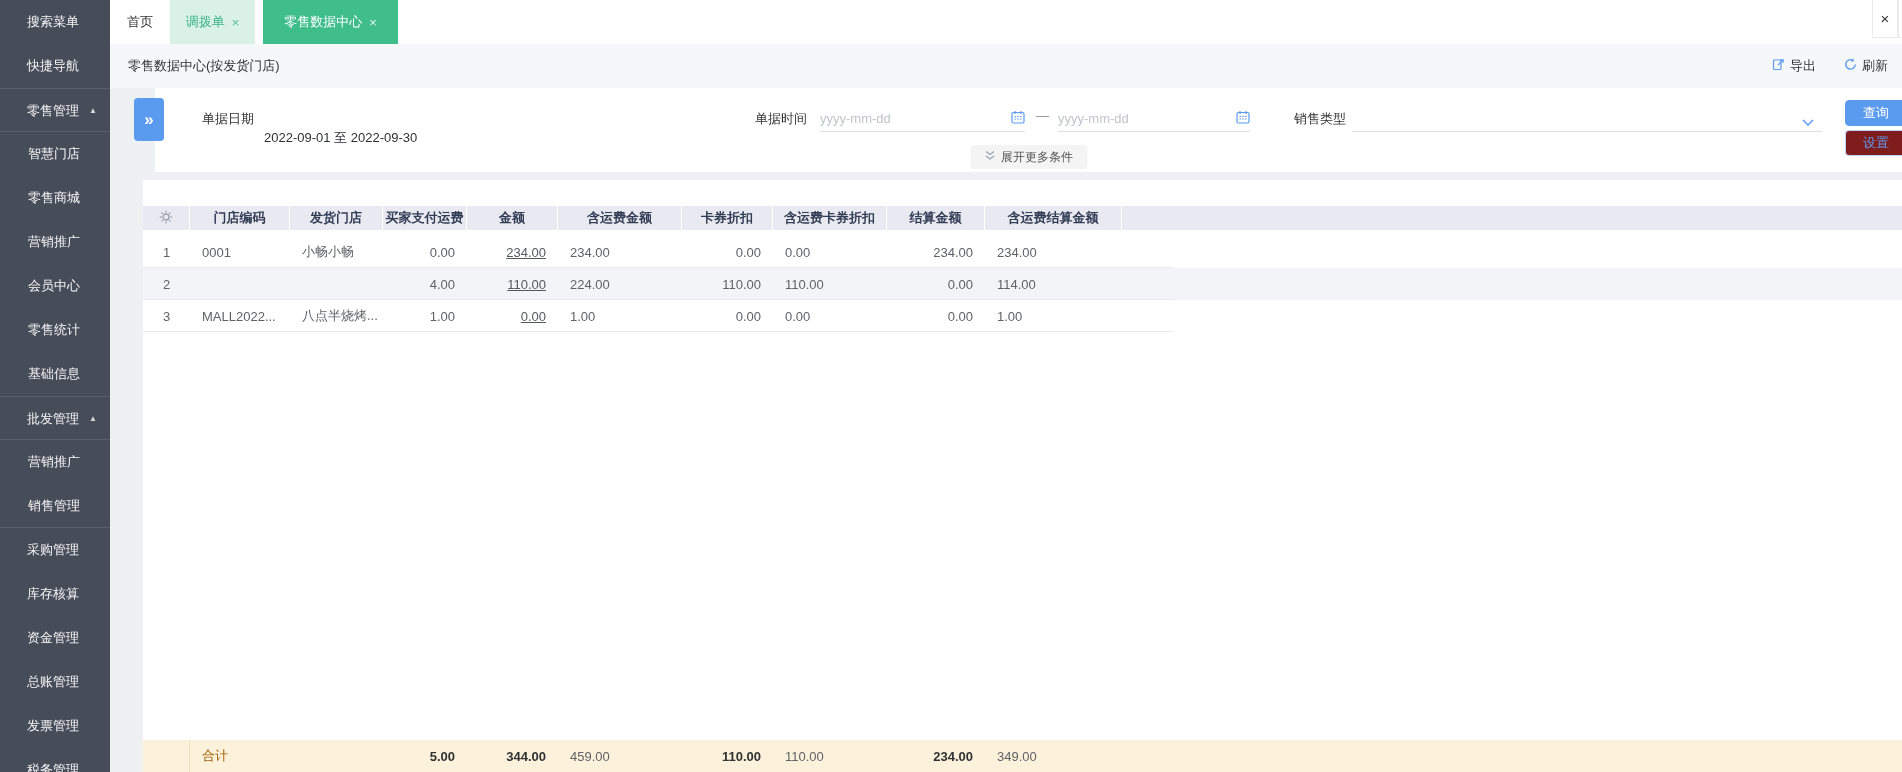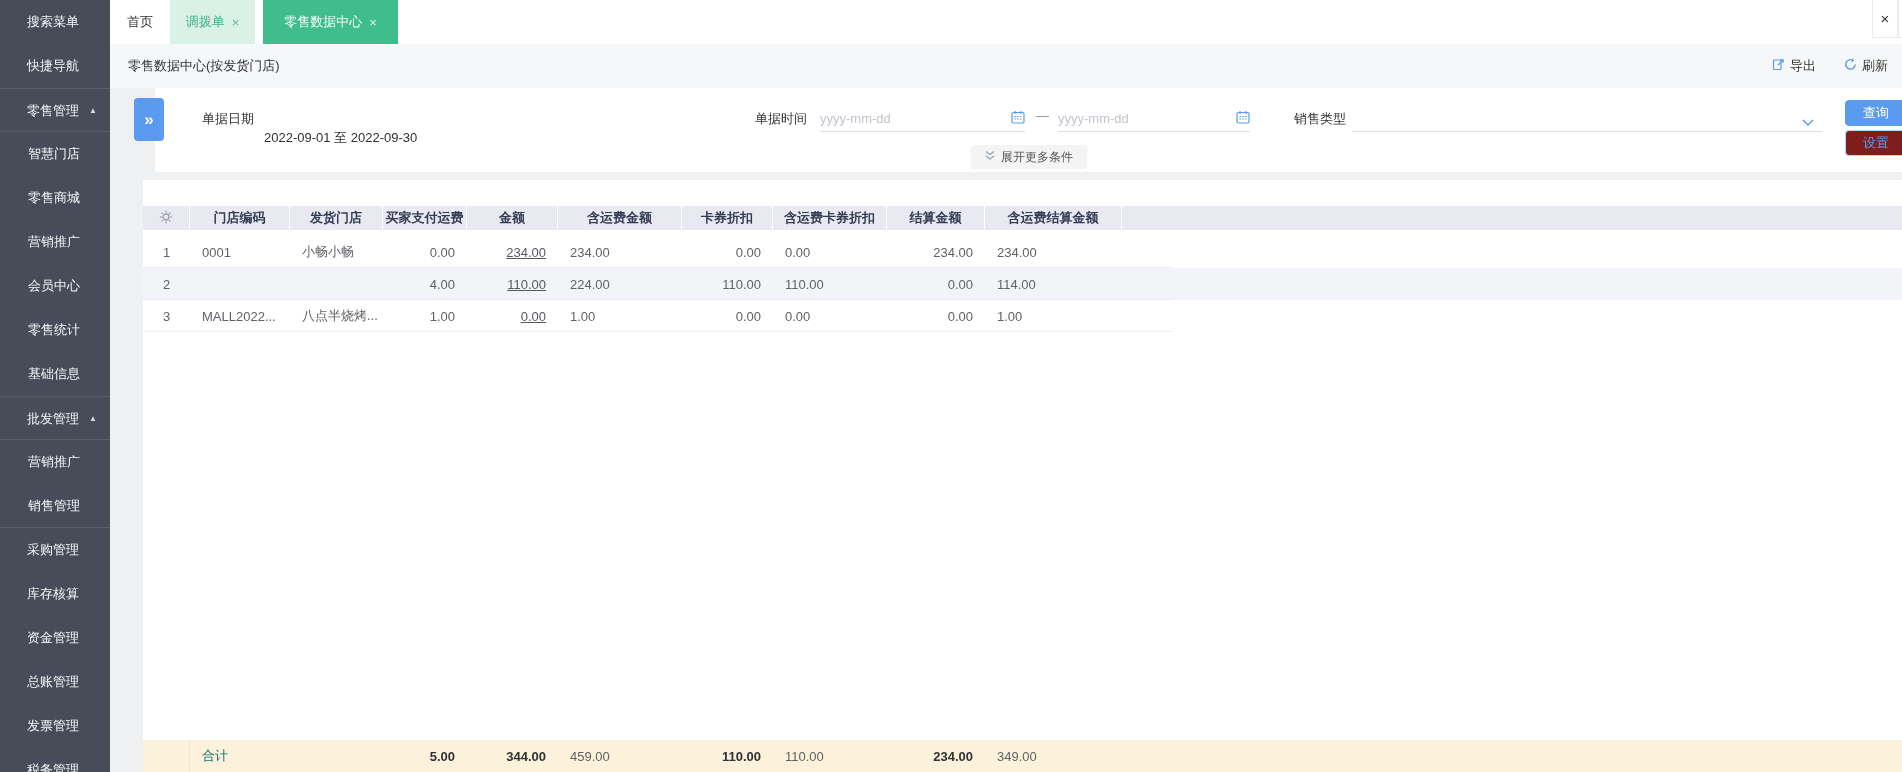--- a/index.html
+++ b/index.html
@@ -64,21 +64,21 @@
   .c { padding:0 12px; display:flex; align-items:center; font-size:13px; color:#606266; overflow:hidden; white-space:nowrap; }
   .w0{width:47px;} .w1{width:100px;} .w2{width:93px;} .w3{width:84px;} .w4{width:91px;}
   .w5{width:124px;} .w6{width:91px;} .w7{width:114px;} .w8{width:98px;} .w9{width:137px;}
   .fillc{flex:1;}
   .ctr{justify-content:center;} .r{justify-content:flex-end;} .l{justify-content:flex-start;}
   .hc { background:#e9eaf1; color:#333c55; font-weight:bold; border-right:1px solid #ffffff; }
   .hc.last { border-right:none; }
   .lnk { text-decoration:underline; color:#55585e; cursor:pointer; }
   .gf .c.sep { border-right:1px solid #f0e3c2; }
   .gf .b { font-weight:bold; color:#303133; }
-  .gf .lbl { color:#0f766e; }
+  .gf .lbl { color:#a16207; }
 </style>
 </head>
 <body>
 
 <div class="sidebar">
   <div class="s-item"><span>搜索菜单</span></div>
   <div class="s-item"><span>快捷导航</span></div>
   <div class="s-item grp"><span>零售管理</span><span class="arr">▲</span></div>
   <div class="s-item sub"><span>智慧门店</span></div>
   <div class="s-item sub"><span>零售商城</span></div>

